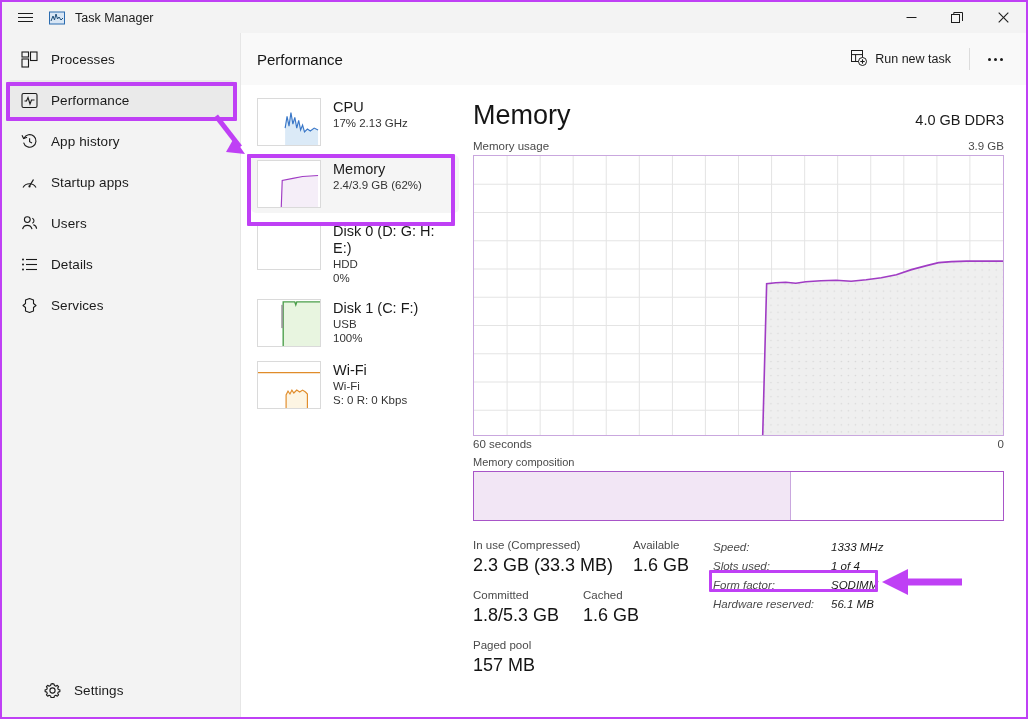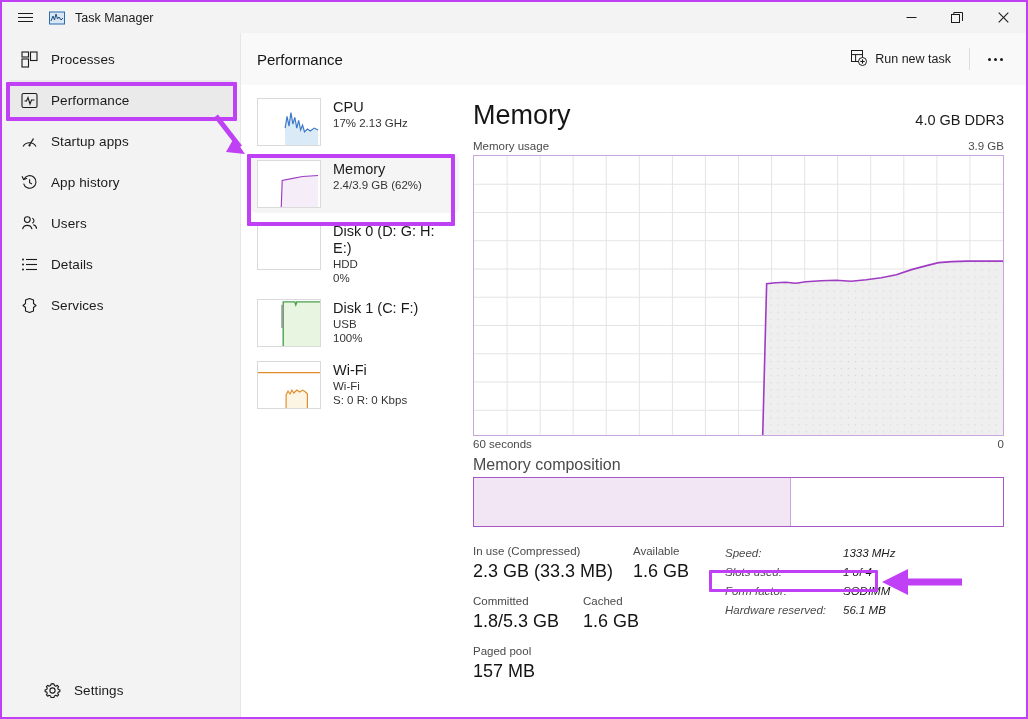--- a/index.html
+++ b/index.html
@@ -142,30 +142,30 @@
   .graphbox {
     margin-top: 3px;
     height: 281px;
     border: 1px solid #c9a7de;
     position: relative; overflow: hidden; background: #fff;
   }
   .graphbox svg { position: absolute; inset: 0; }
   .axisrow { display: flex; font-size: 11.5px; color: #4a4a4a; margin-top: 2px; }
   .axisrow .r { margin-left: auto; }
 
-  .complabel { font-size: 16px; color: #4a4a4a; margin-top: 6px; }
+  .complabel { font-size: 11px; color: #4a4a4a; margin-top: 6px; }
   .compbar {
     margin-top: 3px; height: 50px;
     border: 1px solid #a855c8; background: #fff;
     display: flex; overflow: hidden;
   }
   .comp-used { background: #f2e6f5; border-right: 1px solid #c9a7de; }
 
   
-  .stats { display: flex; margin-top: 17px; gap: 12px; }
+  .stats { display: flex; margin-top: 17px; }
   .statsleft { width: 236px; flex: none; }
   .srow { display: flex; margin-bottom: 11px; }
   .scell { }
   .slabel { font-size: 11.5px; color: #4a4a4a; line-height: 15px; }
   .svalue { font-size: 18px; color: #141414; line-height: 24px; }
 
   .statsright { padding-left: 4px; position: relative; font-style: italic; }
   .kv { display: flex; font-size: 11.5px; line-height: 19px; }
   .kv .k { width: 118px; color: #4a4a4a; }
   .kv .v { color: #1b1b1b; }
@@ -241,37 +241,37 @@
             <rect x="1" y="1.5" width="15" height="14" rx="1.5" fill="none" stroke="#1a1a1a" stroke-width="1.1"></rect>
             <polyline points="3.5,9 5.5,9 7,5.5 9,12 10.5,8 13.5,8" fill="none" stroke="#1a1a1a" stroke-width="1.1"></polyline>
           </svg>
         </div>
         <div class="nav-label">Performance</div>
       </div>
 
       <div class="navitem">
         <div class="nav-ico">
           <svg width="17" height="17" viewBox="0 0 17 17">
+            <path d="M3 5.2 A6.3 6.3 0 1 1 2.6 9.6" fill="none" stroke="#1a1a1a" stroke-width="1.1"></path>
+            <polyline points="1,2.2 2.6,5.6 6.1,4.2" fill="none" stroke="#1a1a1a" stroke-width="1.1"></polyline>
+            <polyline points="8.6,5.3 8.6,8.7 11,10" fill="none" stroke="#1a1a1a" stroke-width="1.1"></polyline>
+          </svg>
+        </div>
+        <div class="nav-label">App history</div>
+      </div>
+
+      <div class="navitem">
+        <div class="nav-ico">
+          <svg width="17" height="17" viewBox="0 0 17 17">
             <path d="M2 13.5 A7.5 7.5 0 0 1 15 13.5" fill="none" stroke="#1a1a1a" stroke-width="1.1"></path>
             <line x1="8.5" y1="12" x2="12.5" y2="5.5" stroke="#1a1a1a" stroke-width="1.3"></line>
             <circle cx="8.5" cy="12.4" r="1.1" fill="#1a1a1a"></circle>
           </svg>
         </div>
         <div class="nav-label">Startup apps</div>
-      </div>
-
-      <div class="navitem">
-        <div class="nav-ico">
-          <svg width="17" height="17" viewBox="0 0 17 17">
-            <path d="M3 5.2 A6.3 6.3 0 1 1 2.6 9.6" fill="none" stroke="#1a1a1a" stroke-width="1.1"></path>
-            <polyline points="1,2.2 2.6,5.6 6.1,4.2" fill="none" stroke="#1a1a1a" stroke-width="1.1"></polyline>
-            <polyline points="8.6,5.3 8.6,8.7 11,10" fill="none" stroke="#1a1a1a" stroke-width="1.1"></polyline>
-          </svg>
-        </div>
-        <div class="nav-label">App history</div>
       </div>
 
       <div class="navitem">
         <div class="nav-ico">
           <svg width="17" height="17" viewBox="0 0 17 17">
             <circle cx="6.3" cy="4.6" r="2.9" fill="none" stroke="#1a1a1a" stroke-width="1.1"></circle>
             <path d="M1.6 14.2 A4.8 4.8 0 0 1 11 14.2" fill="none" stroke="#1a1a1a" stroke-width="1.1"></path>
             <path d="M11.3 3.2 A2.7 2.7 0 0 1 11.3 8.2" fill="none" stroke="#1a1a1a" stroke-width="1.1"></path>
             <path d="M12.3 9.8 A4.4 4.4 0 0 1 15.6 13.7" fill="none" stroke="#1a1a1a" stroke-width="1.1"></path>
           </svg>

